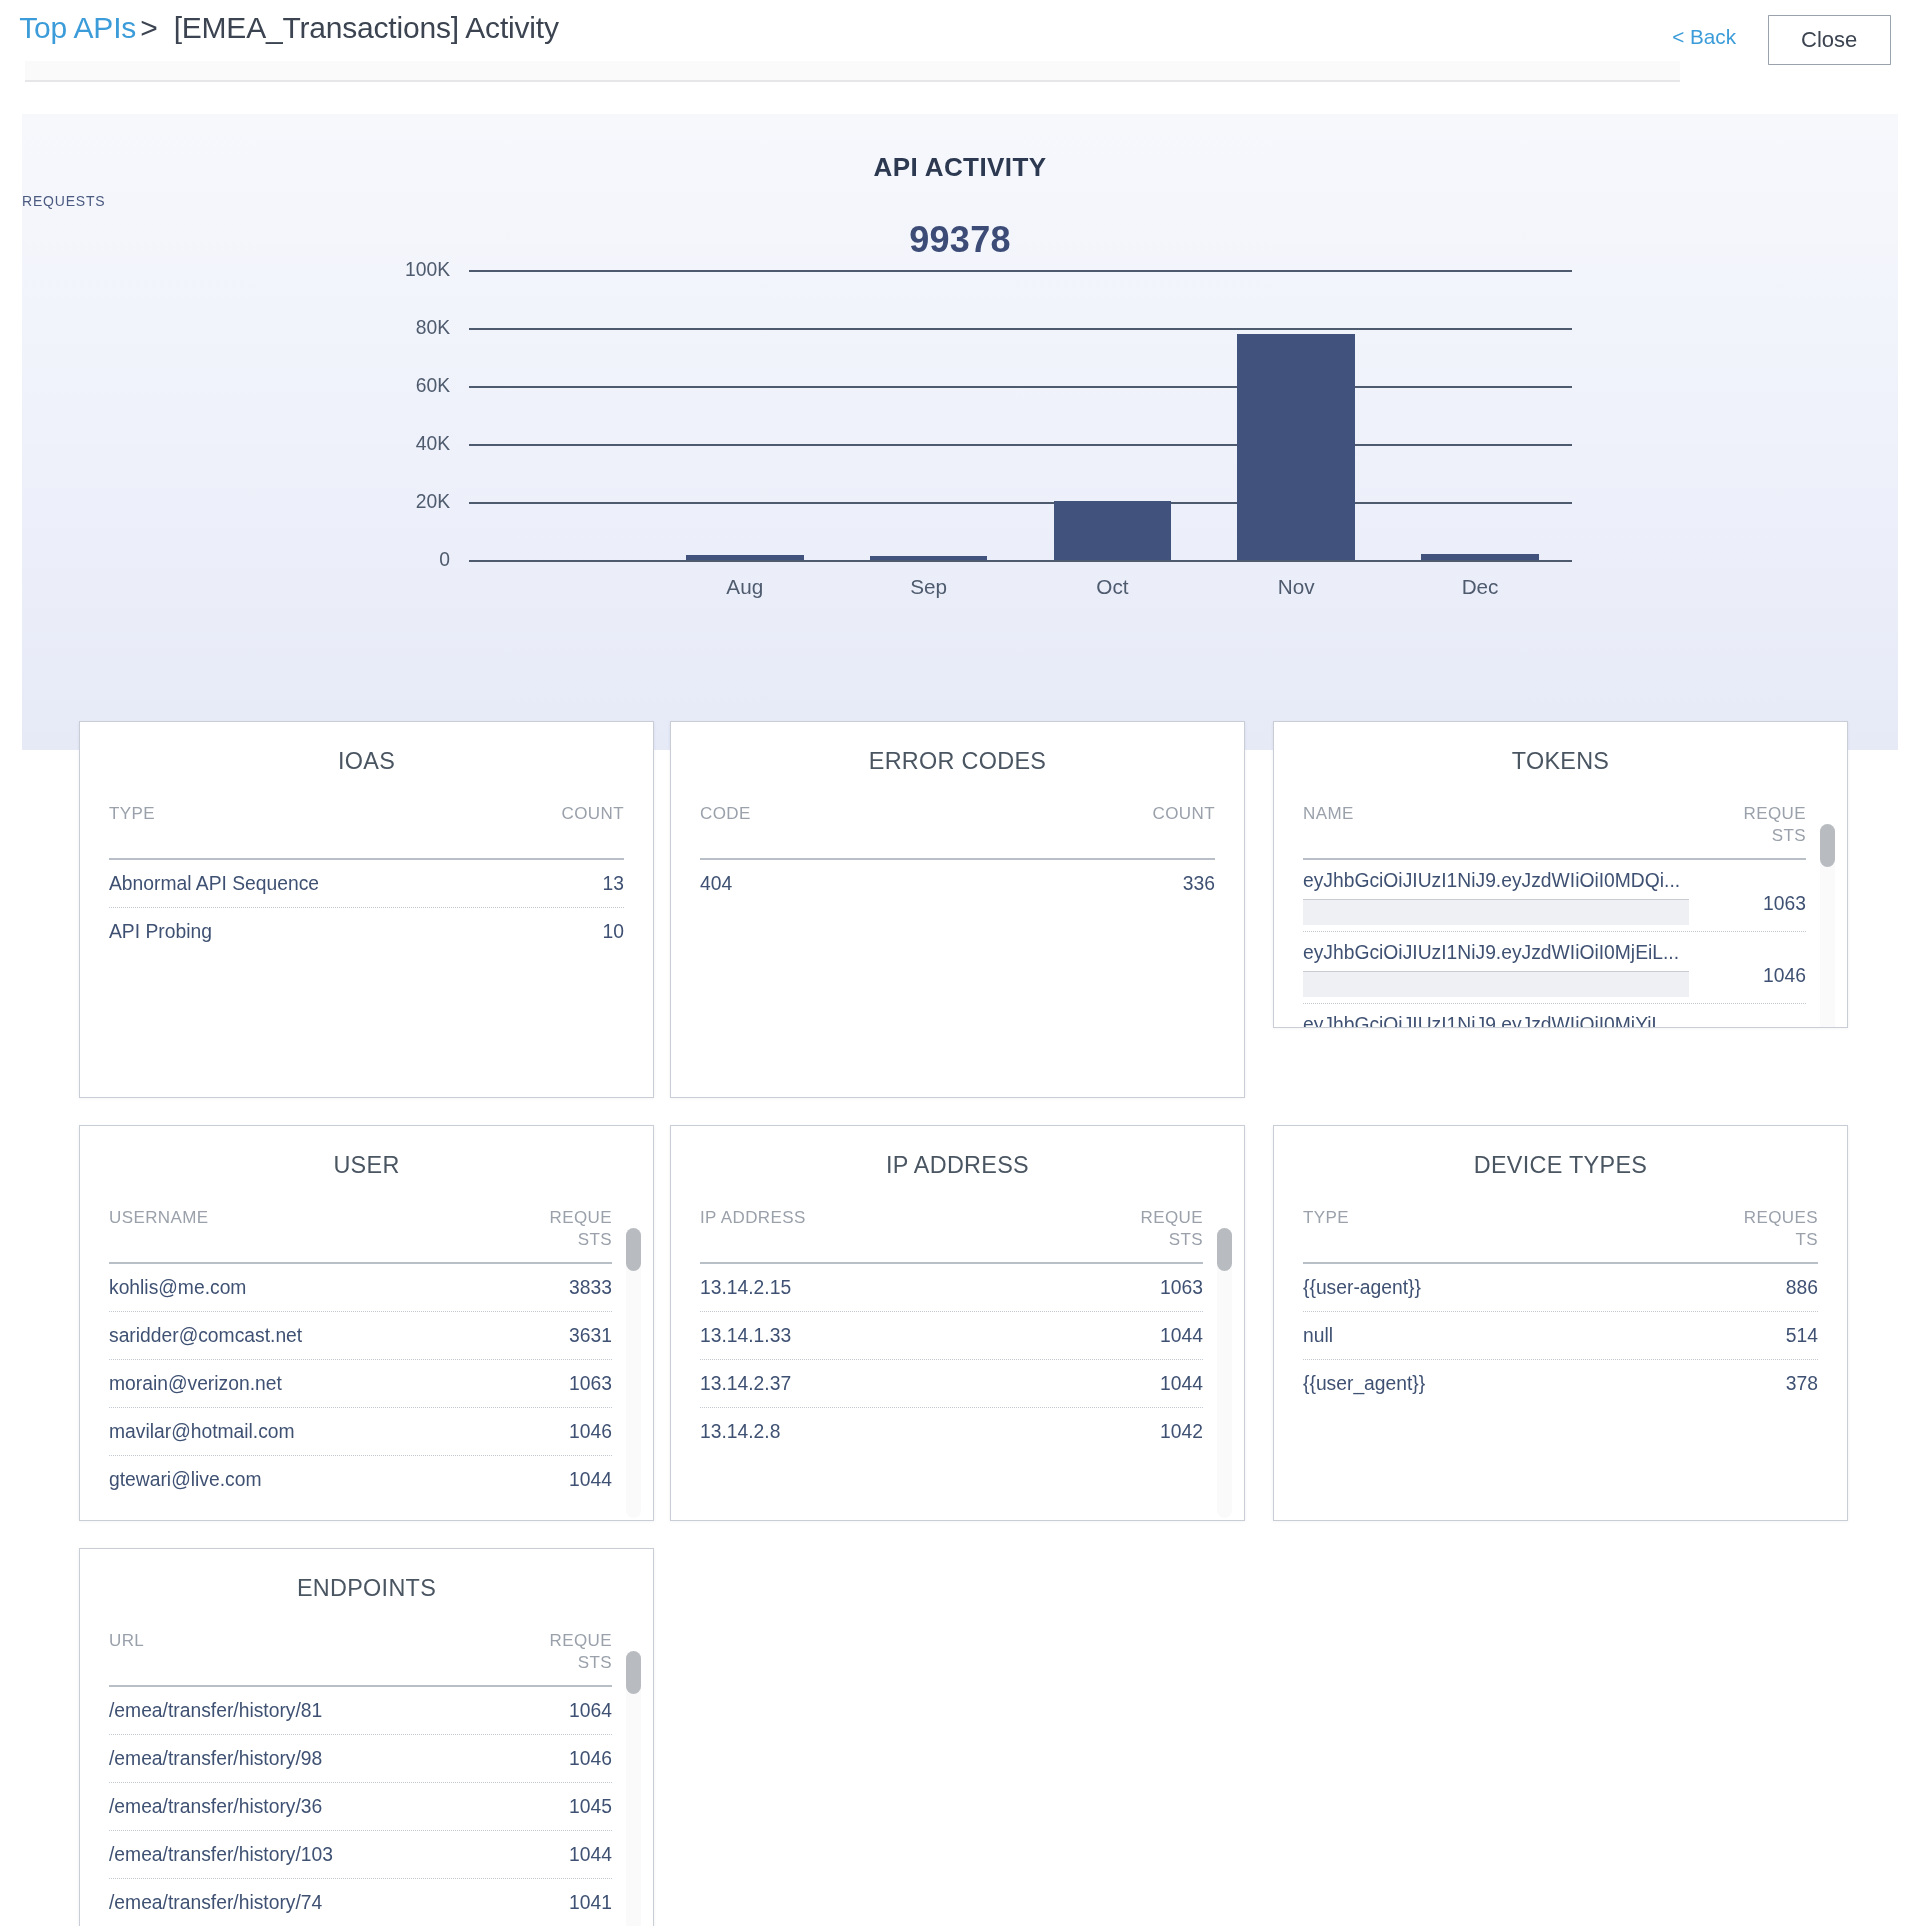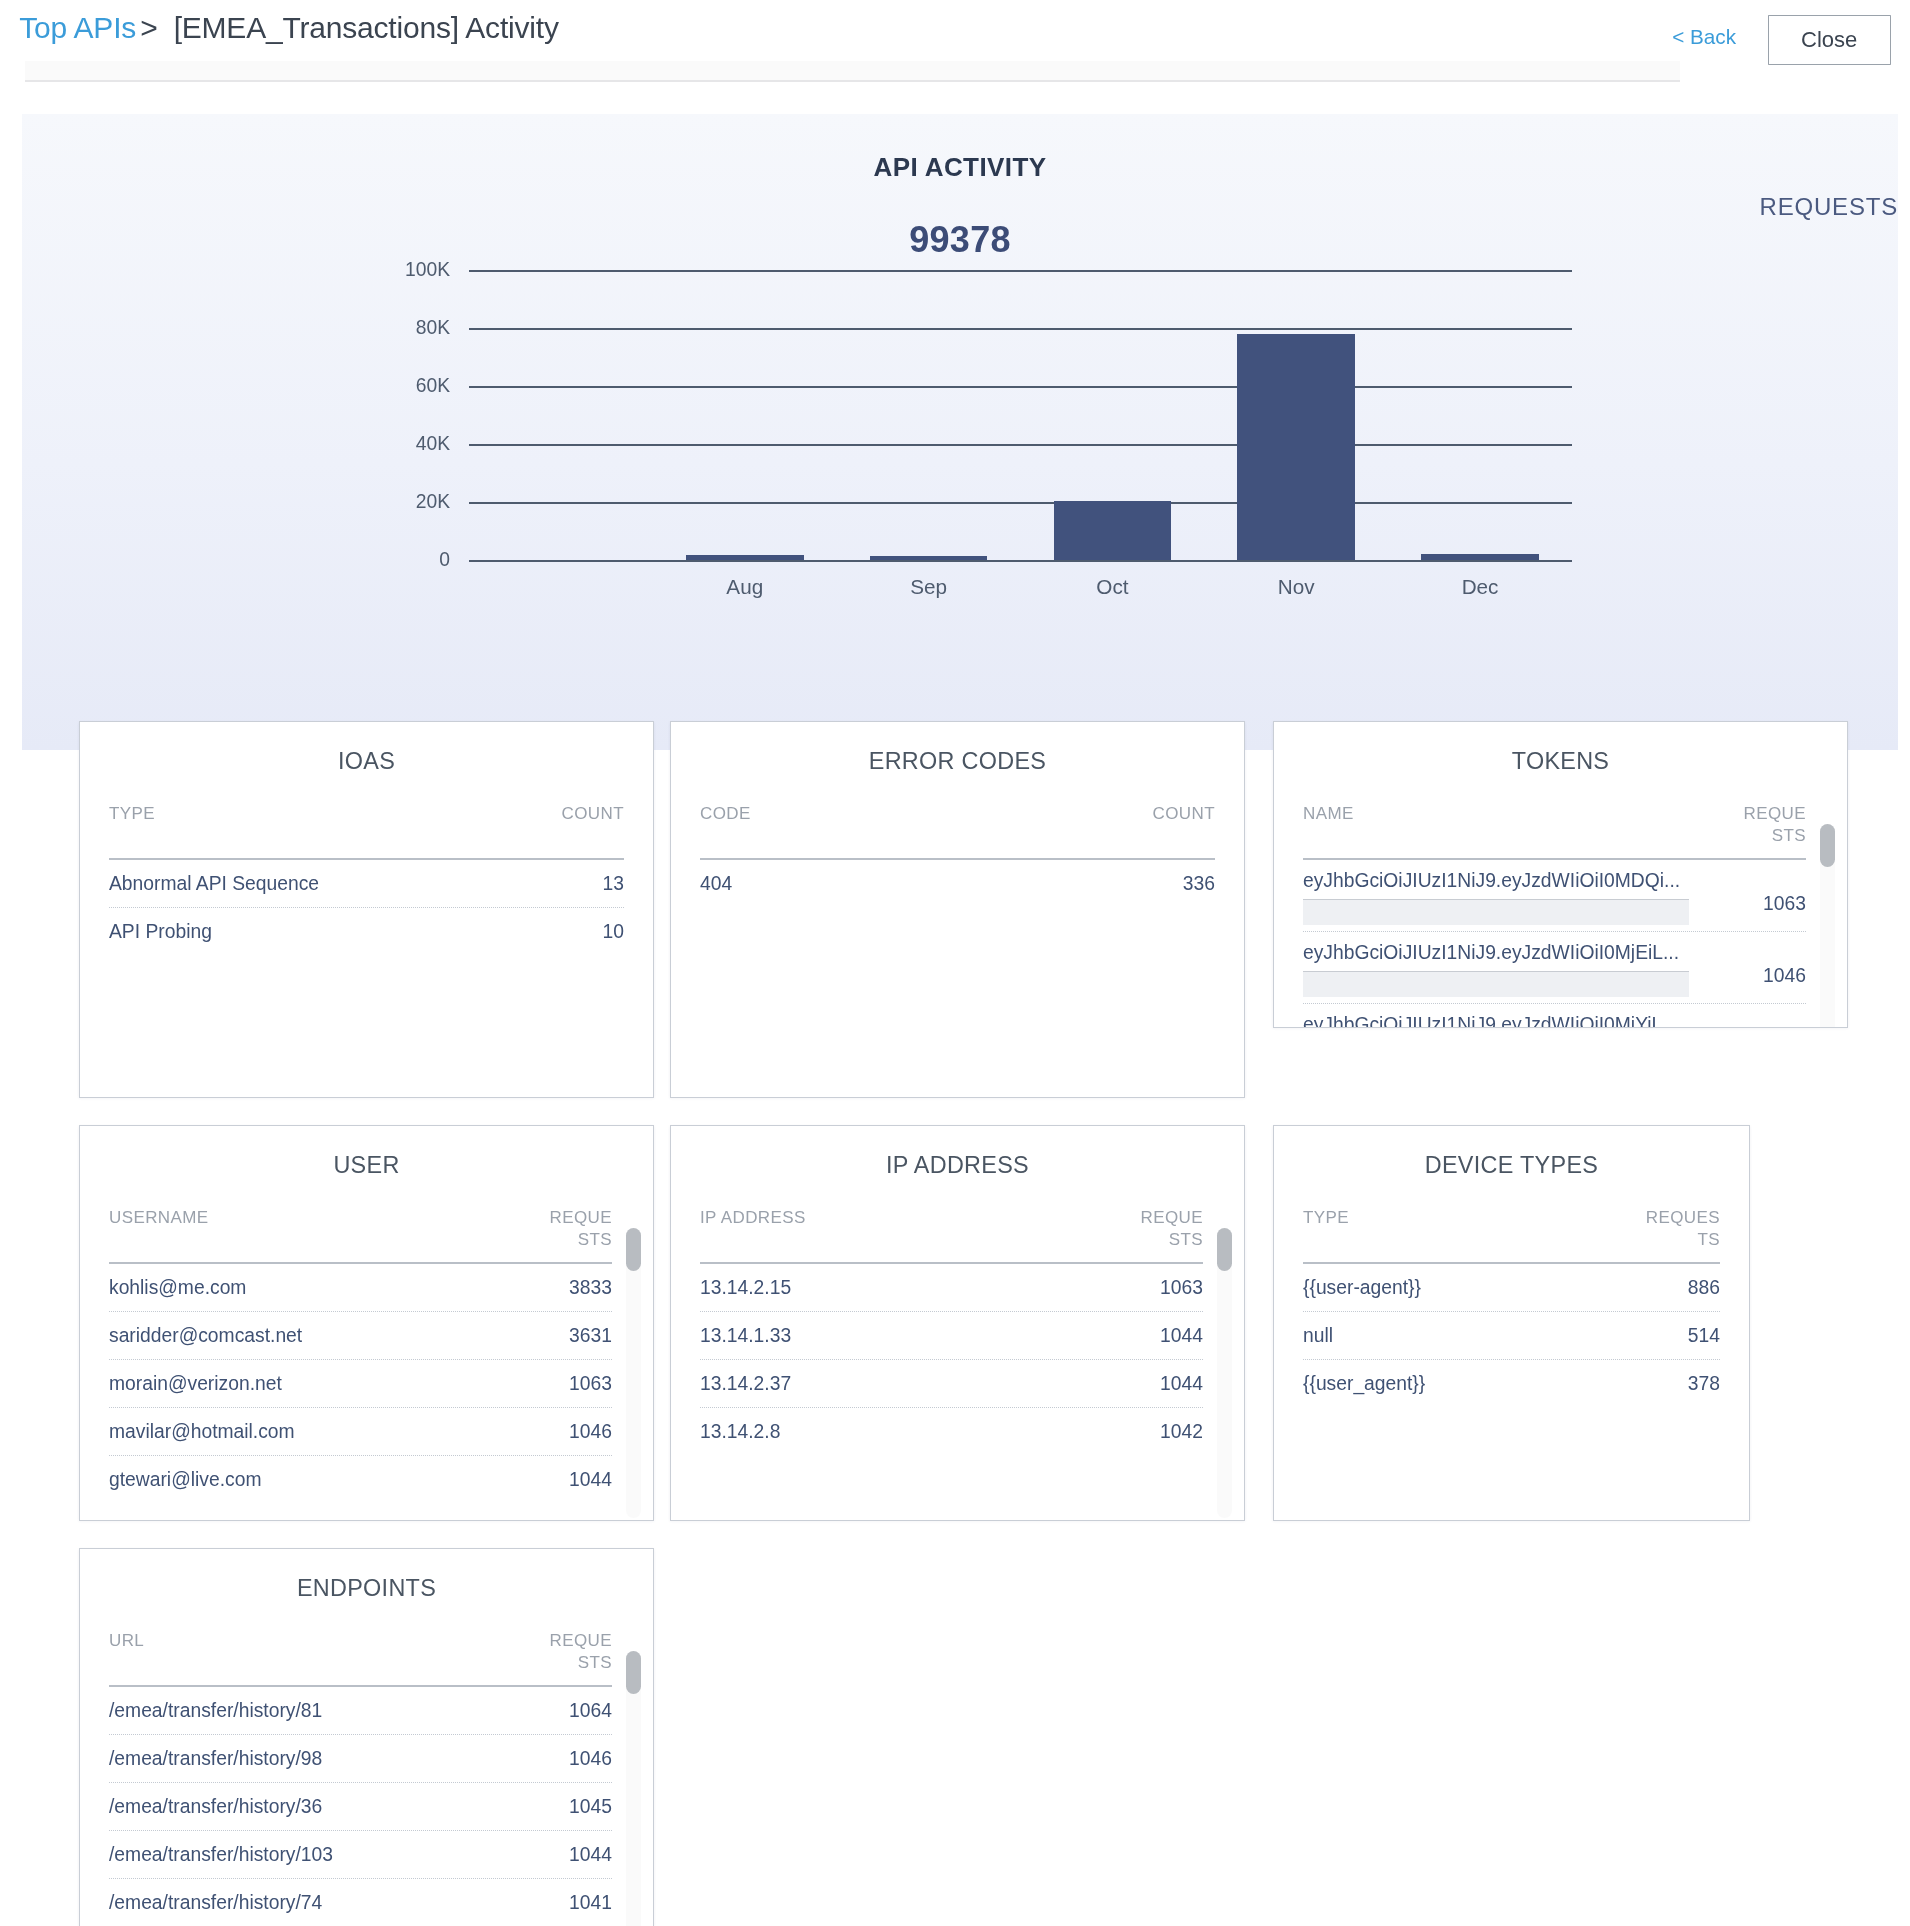--- a/index.html
+++ b/index.html
@@ -78,22 +78,22 @@
     text-align: center;
     font-size: 26px;
     font-weight: bold;
     letter-spacing: 0.4px;
     color: #2c3950;
   }
   .chart-sublabel {
     position: absolute;
     left: 0; top: 79px;
     width: 1876px;
-    text-align: right;
-    font-size: 24px;
+    text-align: left;
+    font-size: 14px;
     letter-spacing: 0.8px;
     color: #4b5a80;
   }
   .chart-bignum {
     position: absolute;
     left: 0; top: 105px;
     width: 1876px;
     text-align: center;
     font-size: 36px;
     font-weight: bold;
@@ -483,21 +483,21 @@
           <div class="cell left">13.14.2.8</div>
           <div class="cell right">1042</div>
         </div>
       </div>
   </div>
   <div class="sbar" style="top:102px; height:290px;">
     <div class="sthumb"></div>
   </div>
 </div>
 
-<div class="card" id="card-device" style="left:1273px; top:1125px; width:477px; height:396px;">
+<div class="card" id="card-device" style="left:1273px; top:1125px; width:575px; height:396px;">
   <div class="card-title">DEVICE TYPES</div>
   <div class="tbl">
     <div class="thead">
       <div class="th left">TYPE</div>
       <div class="th right">
         <span>REQUES</span><br>
         <span>TS</span>
       </div>
     </div>
     <div id="rows-device">

